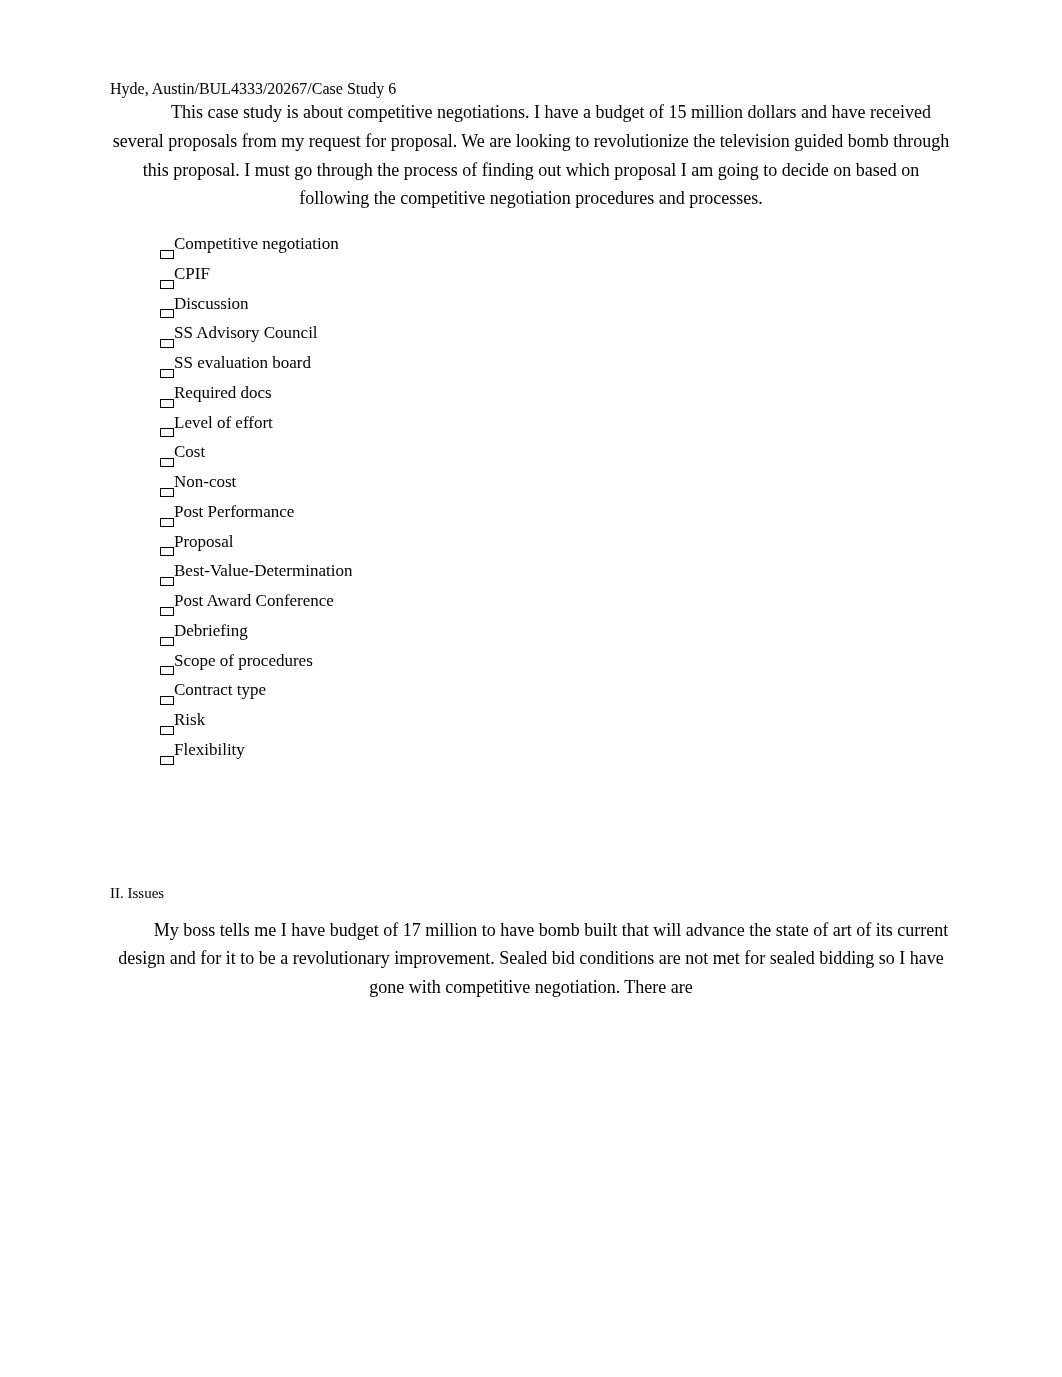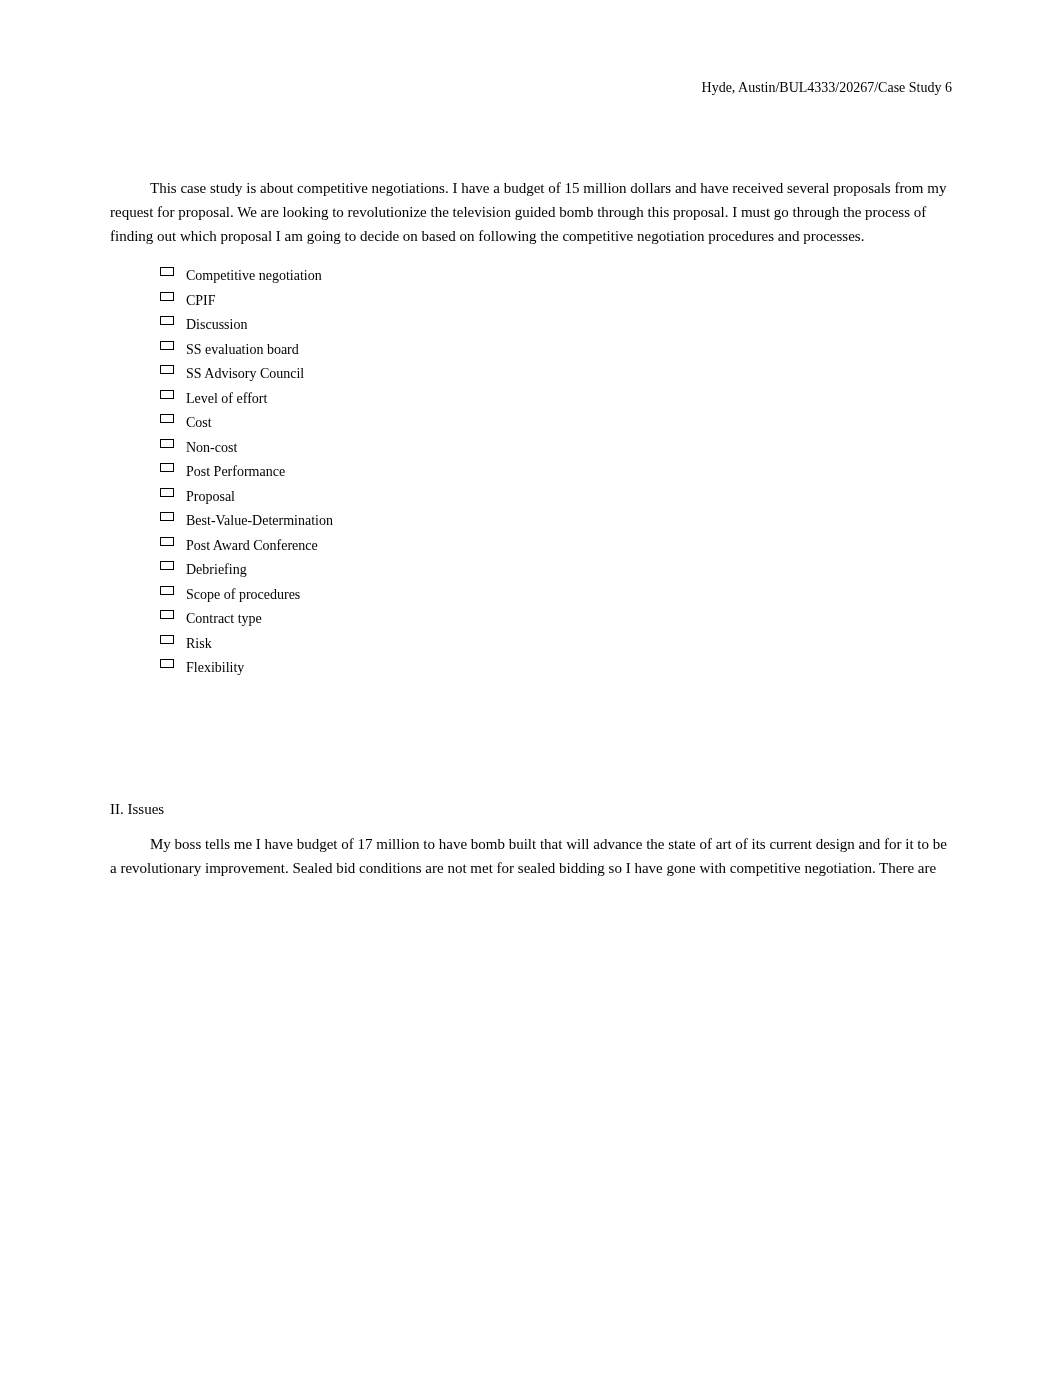--- a/index.html
+++ b/index.html
@@ -18,51 +18,51 @@
     }
 
     .page {
       width: 1062px;
       min-height: 1377px;
       padding: 80px 110px 80px 110px;
       background: #ffffff;
     }
 
     .document-title {
-      text-align: right;
-      font-size: 14px;
-      margin-bottom: 80px;
+      text-align: left;
+      font-size: 16px;
     }
 
     .section-heading {
       font-size: 15px;
       font-weight: normal;
       margin-bottom: 14px;
       margin-top: 40px;
     }
 
     .paragraph {
-      font-size: 15px;
+      font-size: 18px;
       line-height: 1.6;
       text-indent: 40px;
       margin-bottom: 16px;
+      text-align: center;
     }
 
     .bullet-list {
       list-style: none;
       padding-left: 50px;
       margin-bottom: 20px;
     }
 
     .bullet-list li {
-      font-size: 14px;
+      font-size: 17px;
       line-height: 1.75;
       display: flex;
-      align-items: flex-start;
-      gap: 12px;
+      align-items: flex-end;
+      gap: 0;
     }
 
     .bullet-list li .bullet-icon {
       font-size: 9px;
       min-width: 14px;
       display: inline-block;
       border: 1px solid #000;
       width: 9px;
       height: 9px;
       flex-shrink: 0;
@@ -98,25 +98,29 @@
         <li>
           <span class="bullet-icon"></span>
           <span>CPIF</span>
         </li>
         <li>
           <span class="bullet-icon"></span>
           <span>Discussion</span>
         </li>
         <li>
           <span class="bullet-icon"></span>
+          <span>SS Advisory Council</span>
+        </li>
+        <li>
+          <span class="bullet-icon"></span>
           <span>SS evaluation board</span>
         </li>
         <li>
           <span class="bullet-icon"></span>
-          <span>SS Advisory Council</span>
+          <span>Required docs</span>
         </li>
         <li>
           <span class="bullet-icon"></span>
           <span>Level of effort</span>
         </li>
         <li>
           <span class="bullet-icon"></span>
           <span>Cost</span>
         </li>
         <li>

